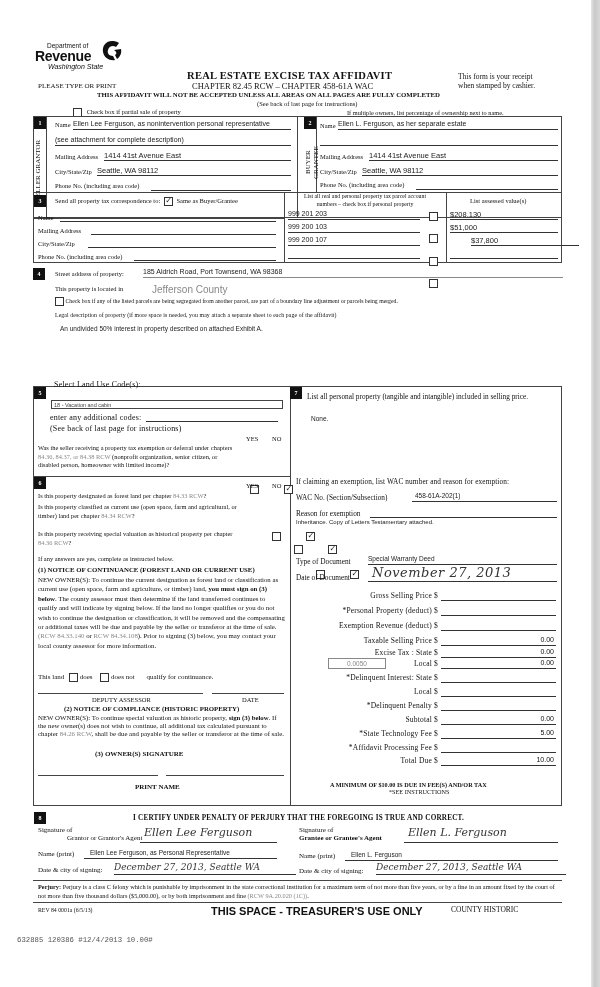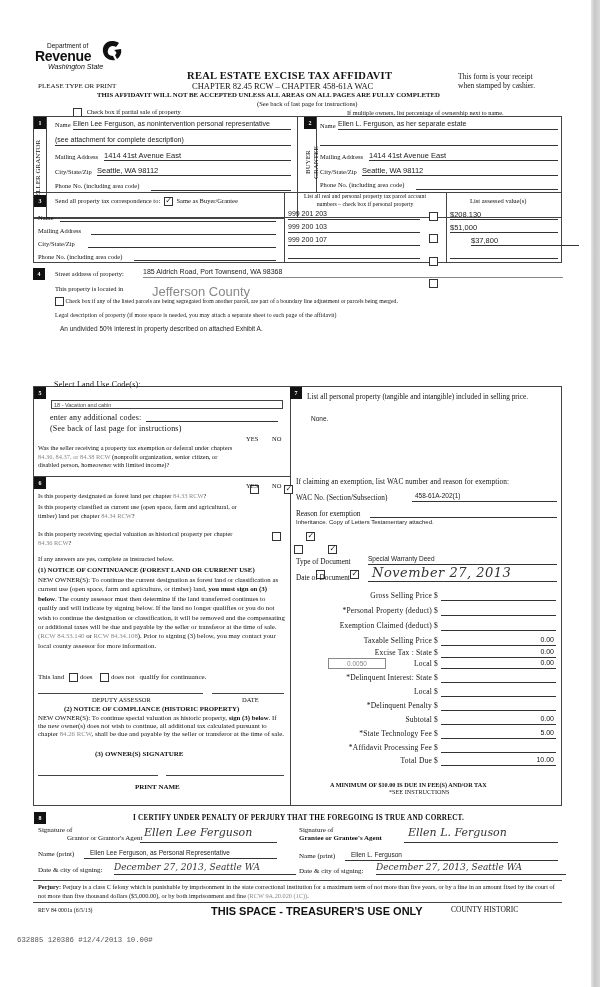--- a/index.html
+++ b/index.html
@@ -143,21 +143,21 @@
   <div class="abs fill ul" style="left:288px;top:249px;width:132px;height:10px;"></div>
   <span class="cb abs" style="left:429px;top:249px;"></span>
   <div class="abs fill ul" style="left:450px;top:249px;width:108px;height:10px;"></div>
 </div>
 
 
 <div class="num-badge" style="left:33px;top:268px;">4</div>
 <div class="abs small" style="left:55px;top:270px;">Street address of property:</div>
 <div class="abs fill" style="left:143px;top:268px;width:420px;height:10px;font-size:7px;border-bottom:1px solid #888;">185 Aldrich Road, Port Townsend, WA 98368</div>
 <div class="abs small" style="left:55px;top:285px;">This property is located in</div>
-<div class="abs sans" style="left:152px;top:284px;font-size:13px;color:#888;">Jefferson County</div>
+<div class="abs sans" style="left:152px;top:284px;font-size:10px;color:#888;">Jefferson County</div>
 <div class="abs tiny" style="left:55px;top:297px;white-space:nowrap;">
   <span class="cb"></span>
   <span>Check box if any of the listed parcels are being segregated from another parcel, are part of a boundary line adjustment or parcels being merged.</span>
 </div>
 <div class="abs tiny" style="left:55px;top:312px;letter-spacing:0.1px;">Legal description of property (if more space is needed, you may attach a separate sheet to each page of the affidavit)</div>
 <div class="abs fill" style="left:60px;top:325px;font-size:6.5px;">An undivided 50% interest in property described on attached Exhibit A.</div>
 
 
 <div class="box" style="left:33px;top:386px;width:529px;height:420px;"></div>
 <div class="vline" style="left:290px;top:386px;height:420px;"></div>
@@ -209,21 +209,21 @@
 <div class="abs" style="left:38px;top:575px;width:248px;font-size:6.8px;line-height:9.4px;">
   <span>NEW OWNER(S): To continue the current designation as forest land or classification as current use (open space, farm and agriculture, or timber) land, </span><b>you must sign on (3) below</b><span>. The county assessor must then determine if the land transferred continues to qualify and will indicate by signing below. If the land no longer qualifies or you do not wish to continue the designation or classification, it will be removed and the compensating or additional taxes will be due and payable by the seller or transferor at the time of sale. </span><span class="rcw">(RCW 84.33.140</span><span> or </span><span class="rcw">RCW 84.34.108</span><span>). Prior to signing (3) below, you may contact your local county assessor for more information.</span>
 </div>
 
 <div class="abs" style="left:38px;top:673px;font-size:7px;white-space:nowrap;">
   <span>This land</span>
   <span class="cb" style="margin-left:3px;"></span>
   <span>does</span>
   <span class="cb" style="margin-left:6px;"></span>
   <span>does not</span>
-  <span style="margin-left:3px;">qualify for continuance.</span>
+  <span style="margin-left:10px;">qualify for continuance.</span>
 </div>
 
 <div class="line" style="left:38px;top:693px;width:165px;"></div>
 <div class="line" style="left:212px;top:693px;width:72px;"></div>
 <div class="abs" style="left:92px;top:696px;font-size:6.5px;">DEPUTY ASSESSOR</div>
 <div class="abs" style="left:242px;top:696px;font-size:6.5px;">DATE</div>
 
 <div class="abs" style="left:64px;top:705px;font-size:6.8px;font-weight:bold;white-space:nowrap;">(2) NOTICE OF COMPLIANCE (HISTORIC PROPERTY)</div>
 <div class="abs" style="left:38px;top:714px;width:248px;font-size:6.8px;line-height:8.2px;">
   <span>NEW OWNER(S): To continue special valuation as historic property, </span><b>sign (3) below</b><span>. If the new owner(s) does not wish to continue, all additional tax calculated pursuant to chapter </span><span class="rcw">84.26 RCW</span><span>, shall be due and payable by the seller or transferor at the time of sale.</span>
@@ -254,21 +254,21 @@
   <span class="lbl">Gross Selling Price</span>
     <span class="dollar">$</span>
     <span class="val"></span>
 </div>
 <div class="fee-row" style="top:606px;">
   <span class="lbl">*Personal Property (deduct)</span>
     <span class="dollar">$</span>
     <span class="val"></span>
 </div>
 <div class="fee-row" style="top:621px;">
-  <span class="lbl">Exemption Claimed (deduct)</span>
+  <span class="lbl">Exemption Revenue (deduct)</span>
     <span class="dollar">$</span>
     <span class="val"></span>
 </div>
 <div class="fee-row" style="top:636px;">
   <span class="lbl">Taxable Selling Price</span>
     <span class="dollar">$</span>
     <span class="val">0.00</span>
 </div>
 <div class="fee-row" style="top:648px;">
   <span class="lbl">Excise Tax : State</span>

